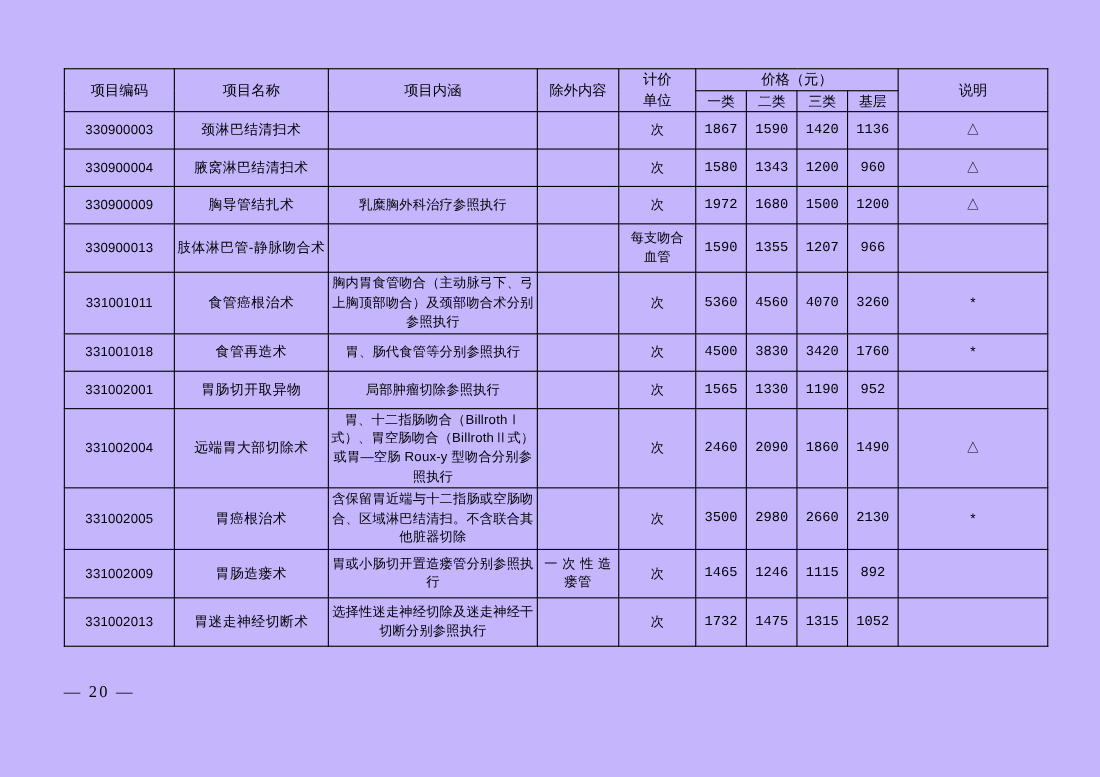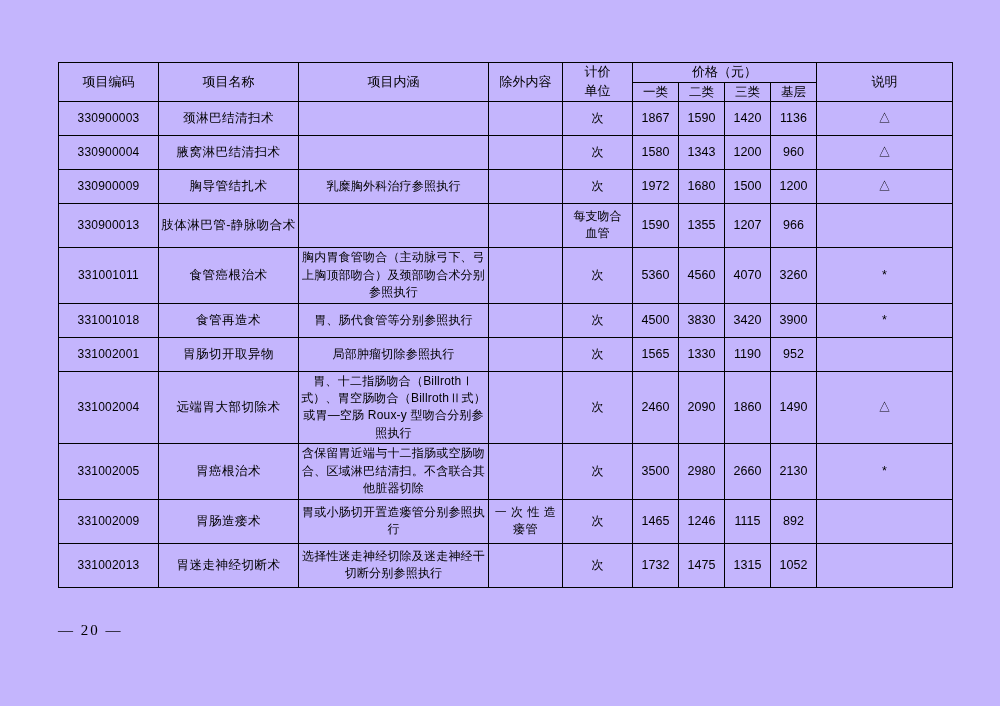--- a/index.html
+++ b/index.html
@@ -86,20 +86,21 @@
     line-height: 1.5;
     letter-spacing: 0.5px;
   }
   td.unit {
     font-size: 12px;
     padding: 4px 3px;
     line-height: 1.4;
   }
   td.price-cell {
     font-size: 12.5px;
+    font-family: Liberation Mono, monospace;
   }
   td.note {
     font-size: 12.5px;
     text-align: left;
     padding-left: 9px;
   }
   tr.row { height: 34px; }
 
   .footer {
     position: absolute;
@@ -217,21 +218,21 @@
         </tr>
         <tr class="row">
           <td class="code">331001018</td>
           <td class="name">食管再造术</td>
           <td class="content">胃、肠代食管等分别参照执行</td>
           <td class="exclude"></td>
           <td class="unit">次</td>
           <td class="price-cell">4500</td>
           <td class="price-cell">3830</td>
           <td class="price-cell">3420</td>
-          <td class="price-cell">3900</td>
+          <td class="price-cell">1760</td>
           <td class="note">*</td>
         </tr>
         <tr class="row">
           <td class="code">331002001</td>
           <td class="name">胃肠切开取异物</td>
           <td class="content">局部肿瘤切除参照执行</td>
           <td class="exclude"></td>
           <td class="unit">次</td>
           <td class="price-cell">1565</td>
           <td class="price-cell">1330</td>

